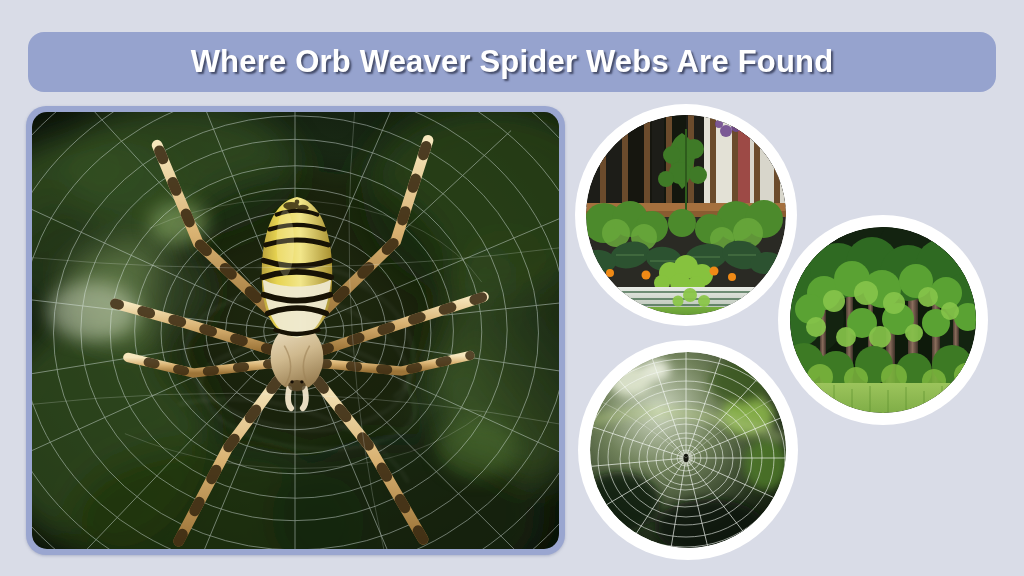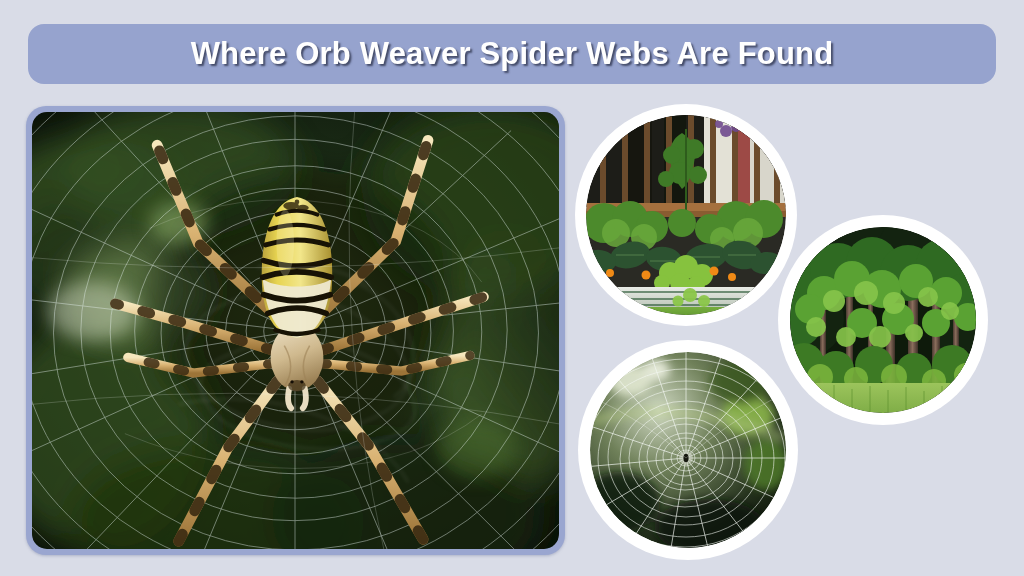--- a/index.html
+++ b/index.html
@@ -13,21 +13,21 @@
   body {
     background: #d9dce7;
     font-family: "Liberation Sans", sans-serif;
     position: relative;
   }
 
   
   .title-bar {
     position: absolute;
     left: 28px;
-    top: 24px;
+    top: 32px;
     width: 968px;
     height: 60px;
     background: #96a3ce;
     border-radius: 16px;
     display: flex;
     align-items: center;
     justify-content: center;
   }
 
   .title-text {

